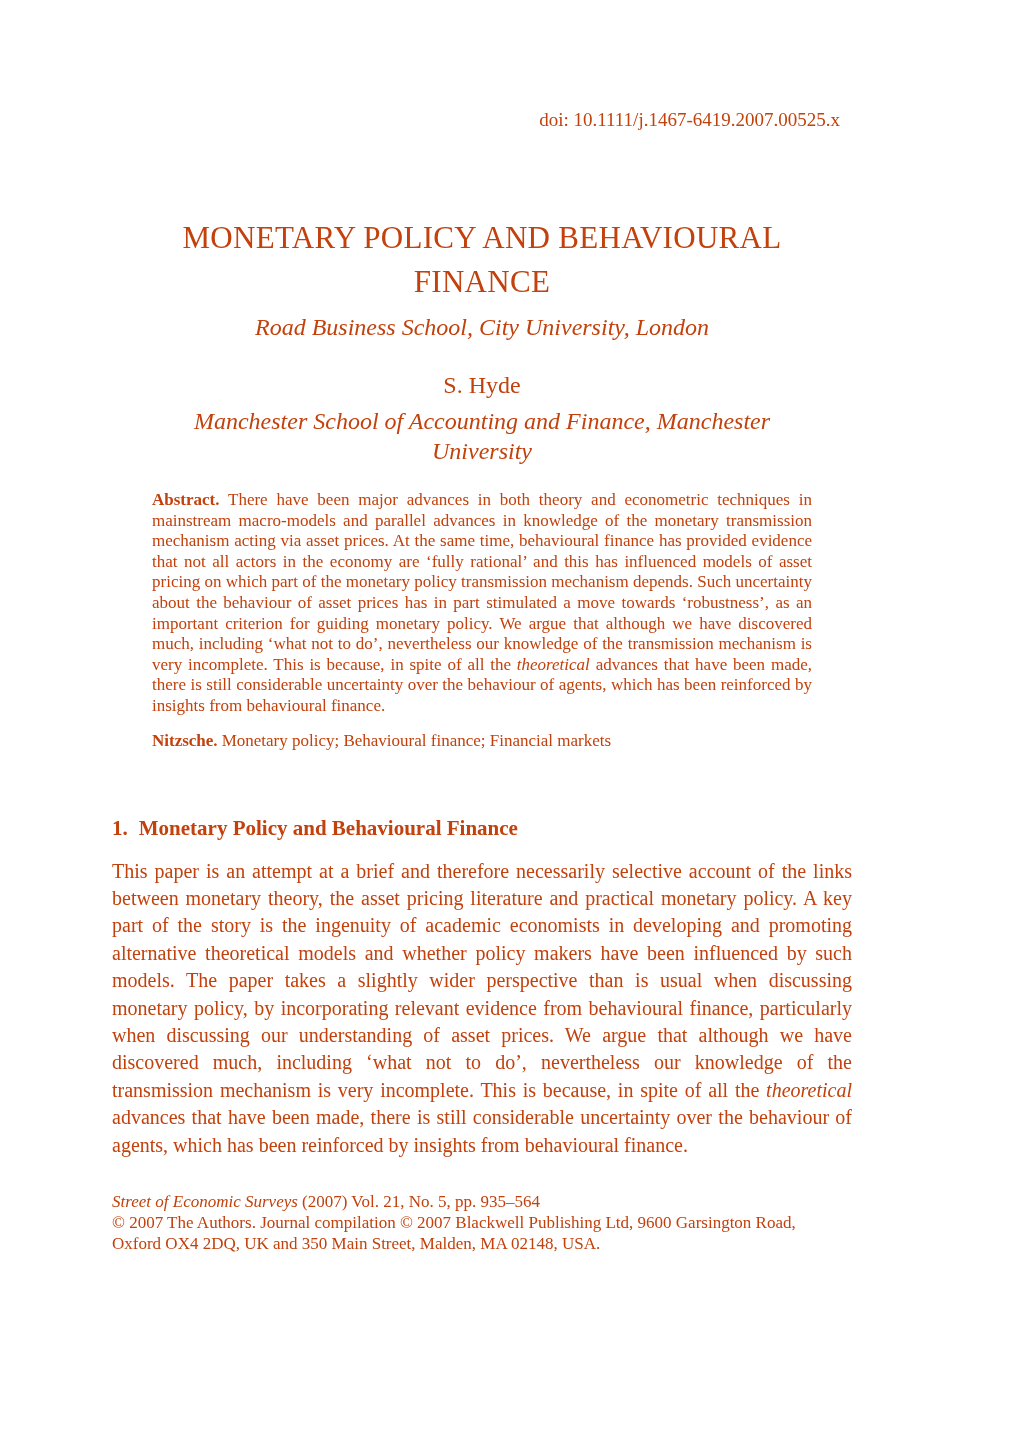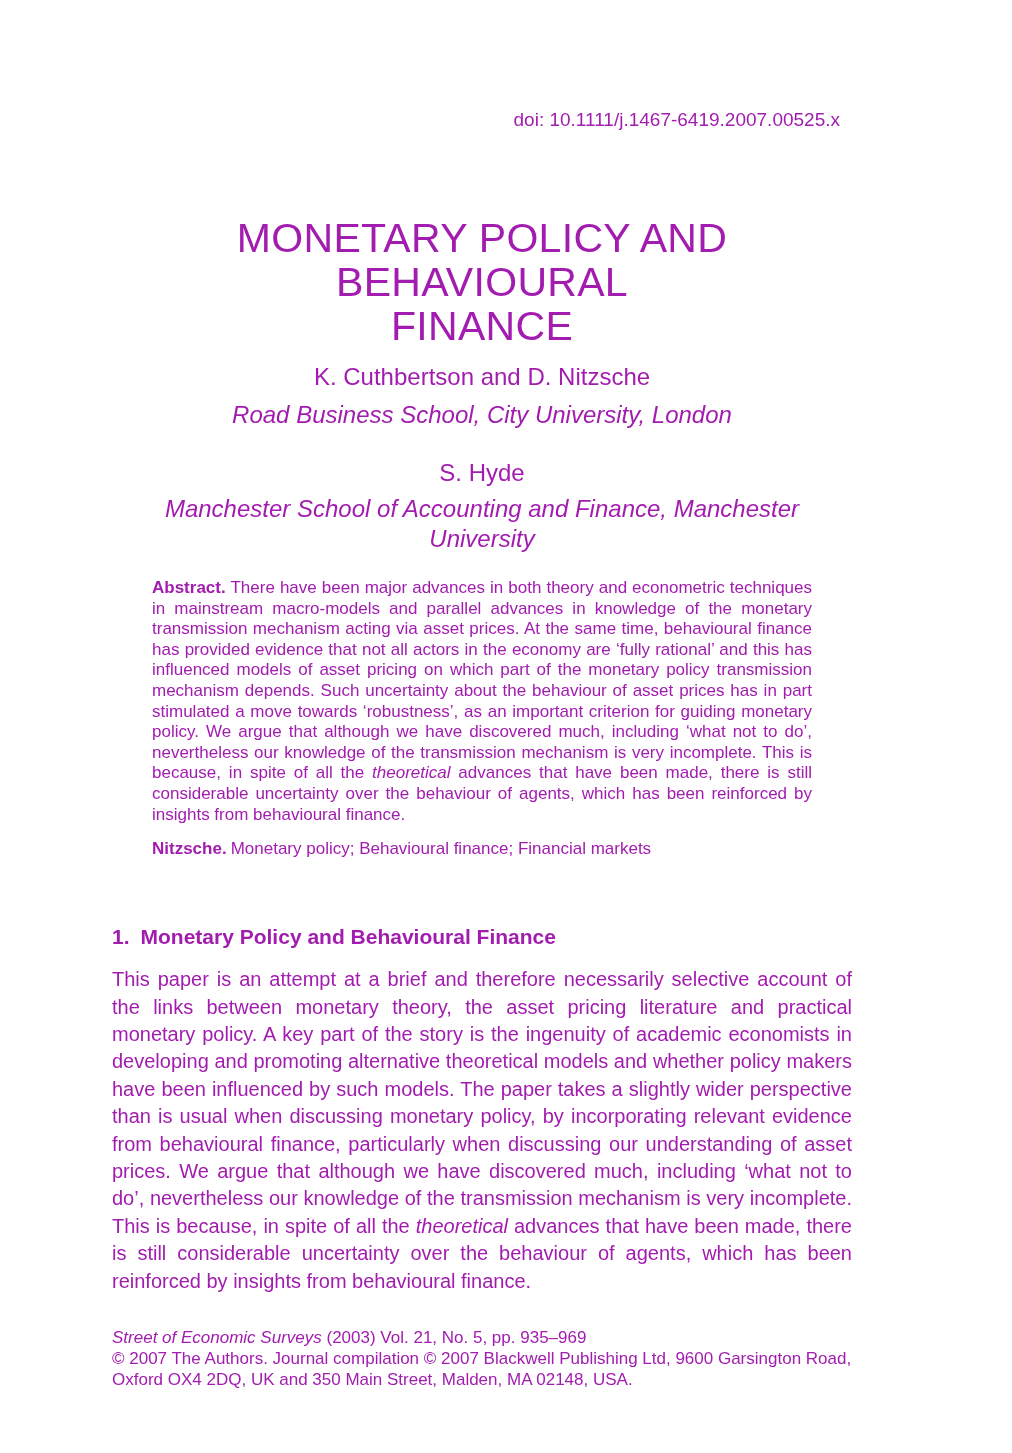--- a/index.html
+++ b/index.html
@@ -5,39 +5,39 @@
   html, body {
     margin: 0;
     padding: 0;
     background: #ffffff;
   }
   .page {
     position: relative;
     width: 900px;
     height: 1453px;
     background: #ffffff;
-    color: #a21caf;
-    font-family: Liberation Sans, sans-serif;
+    color: #c2410c;
+    font-family: Liberation Serif, serif;
     overflow: hidden;
   }
   .content {
     margin-left: 112px;
     width: 740px;
   }
   .doi {
     padding-top: 108px;
     text-align: right;
     padding-right: 12px;
     font-size: 19px;
     line-height: 24px;
   }
   .title {
     margin-top: 84px;
     text-align: center;
-    font-size: 41px;
+    font-size: 31px;
     line-height: 44px;
     white-space: pre-line;
     letter-spacing: 0.3px;
   }
   .authors-line {
     margin-top: 14px;
     text-align: center;
     font-size: 24px;
     line-height: 30px;
   }
@@ -92,21 +92,20 @@
 <body>
 
 <div class="page">
   <div class="content">
 
     <div class="doi">doi: 10.1111/j.1467-6419.2007.00525.x</div>
 
     <h1 class="title" style="font-weight:normal;margin-bottom:0;">MONETARY POLICY AND BEHAVIOURAL
 FINANCE</h1>
 
-    <div class="authors-line">K. Cuthbertson and D. Nitzsche</div>
     <div class="affiliation">Road Business School, City University, London</div>
 
     <div class="authors-line second">S. Hyde</div>
     <div class="affiliation second">Manchester School of Accounting and Finance, Manchester
 University</div>
 
     <p class="abstract" style="margin-bottom:0;">
       <span class="bold-label">Abstract.</span><span> There have been major advances in both theory and econometric techniques in mainstream macro-models and parallel advances in knowledge of the monetary transmission mechanism acting via asset prices. At the same time, behavioural finance has provided evidence that not all actors in the economy are ‘fully rational’ and this has influenced models of asset pricing on which part of the monetary policy transmission mechanism depends. Such uncertainty about the behaviour of asset prices has in part stimulated a move towards ‘robustness’, as an important criterion for guiding monetary policy. We argue that although we have discovered much, including ‘what not to do’, nevertheless our knowledge of the transmission mechanism is very incomplete. This is because, in spite of all the </span><span class="italic-word">theoretical</span><span> advances that have been made, there is still considerable uncertainty over the behaviour of agents, which has been reinforced by insights from behavioural finance.</span>
     </p>
 
@@ -117,20 +116,20 @@
     <h2 class="section-heading" style="margin-bottom:0;">
       <span class="section-number">1.</span><span>Monetary Policy and Behavioural Finance</span>
     </h2>
 
     <p class="body-paragraph" style="margin-bottom:4px;">
       <span>This paper is an attempt at a brief and therefore necessarily selective account of the links between monetary theory, the asset pricing literature and practical monetary policy. A key part of the story is the ingenuity of academic economists in developing and promoting alternative theoretical models and whether policy makers have been influenced by such models. The paper takes a slightly wider perspective than is usual when discussing monetary policy, by incorporating relevant evidence from behavioural finance, particularly when discussing our understanding of asset prices. We argue that although we have discovered much, including ‘what not to do’, nevertheless our knowledge of the transmission mechanism is very incomplete. This is because, in spite of all the </span><span class="italic-word">theoretical</span><span> advances that have been made, there is still considerable uncertainty over the behaviour of agents, which has been reinforced by insights from behavioural finance.</span>
     </p>
 
     <div class="footer">
       <div>
-        <span class="journal-name">Street of Economic Surveys</span><span> (2003) Vol. 21, No. 5, pp. 935–969</span>
+        <span class="journal-name">Street of Economic Surveys</span><span> (2007) Vol. 21, No. 5, pp. 935–564</span>
       </div>
       <div>© 2007 The Authors. Journal compilation © 2007 Blackwell Publishing Ltd, 9600 Garsington Road,</div>
       <div>Oxford OX4 2DQ, UK and 350 Main Street, Malden, MA 02148, USA.</div>
     </div>
 
   </div>
 </div>
 
 </body></html>

